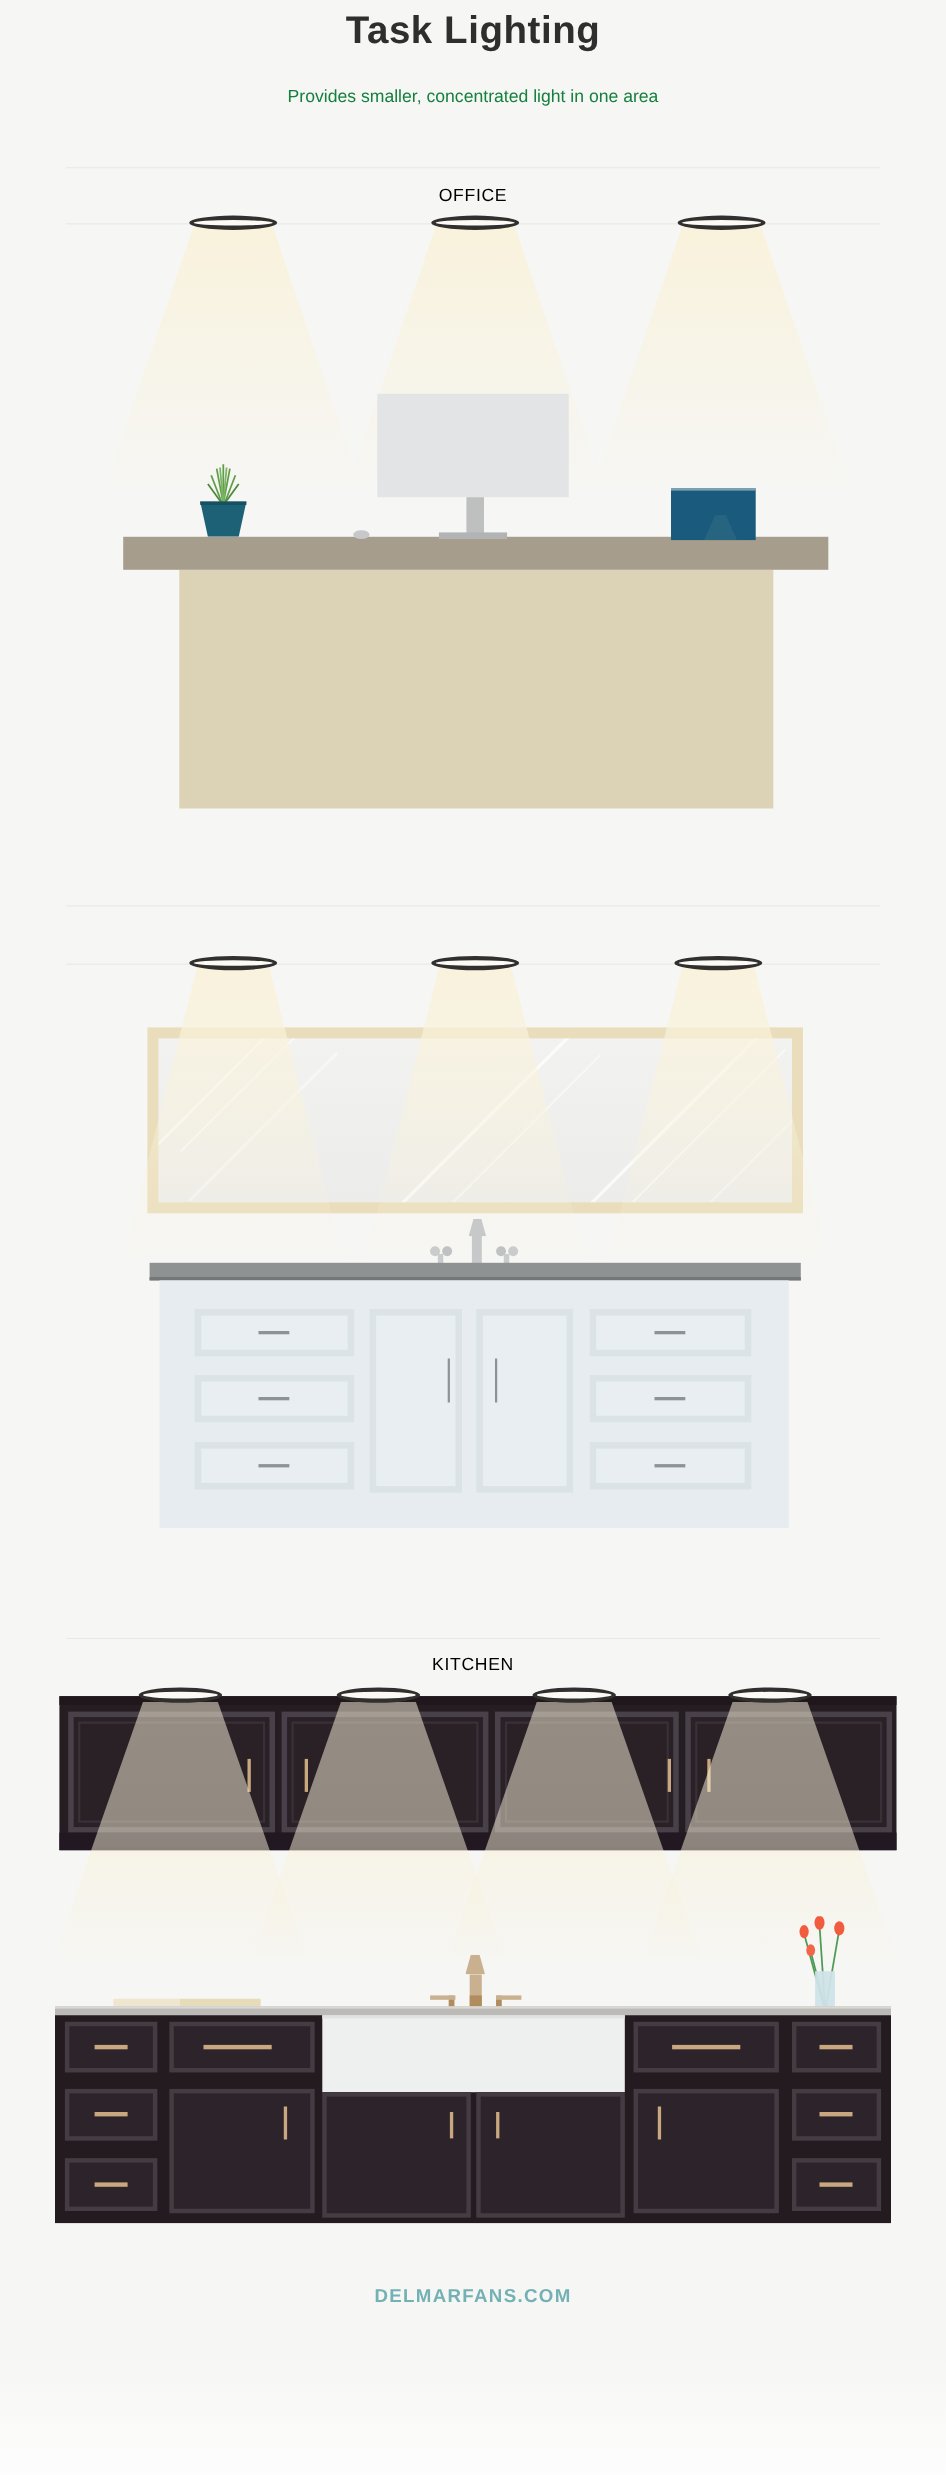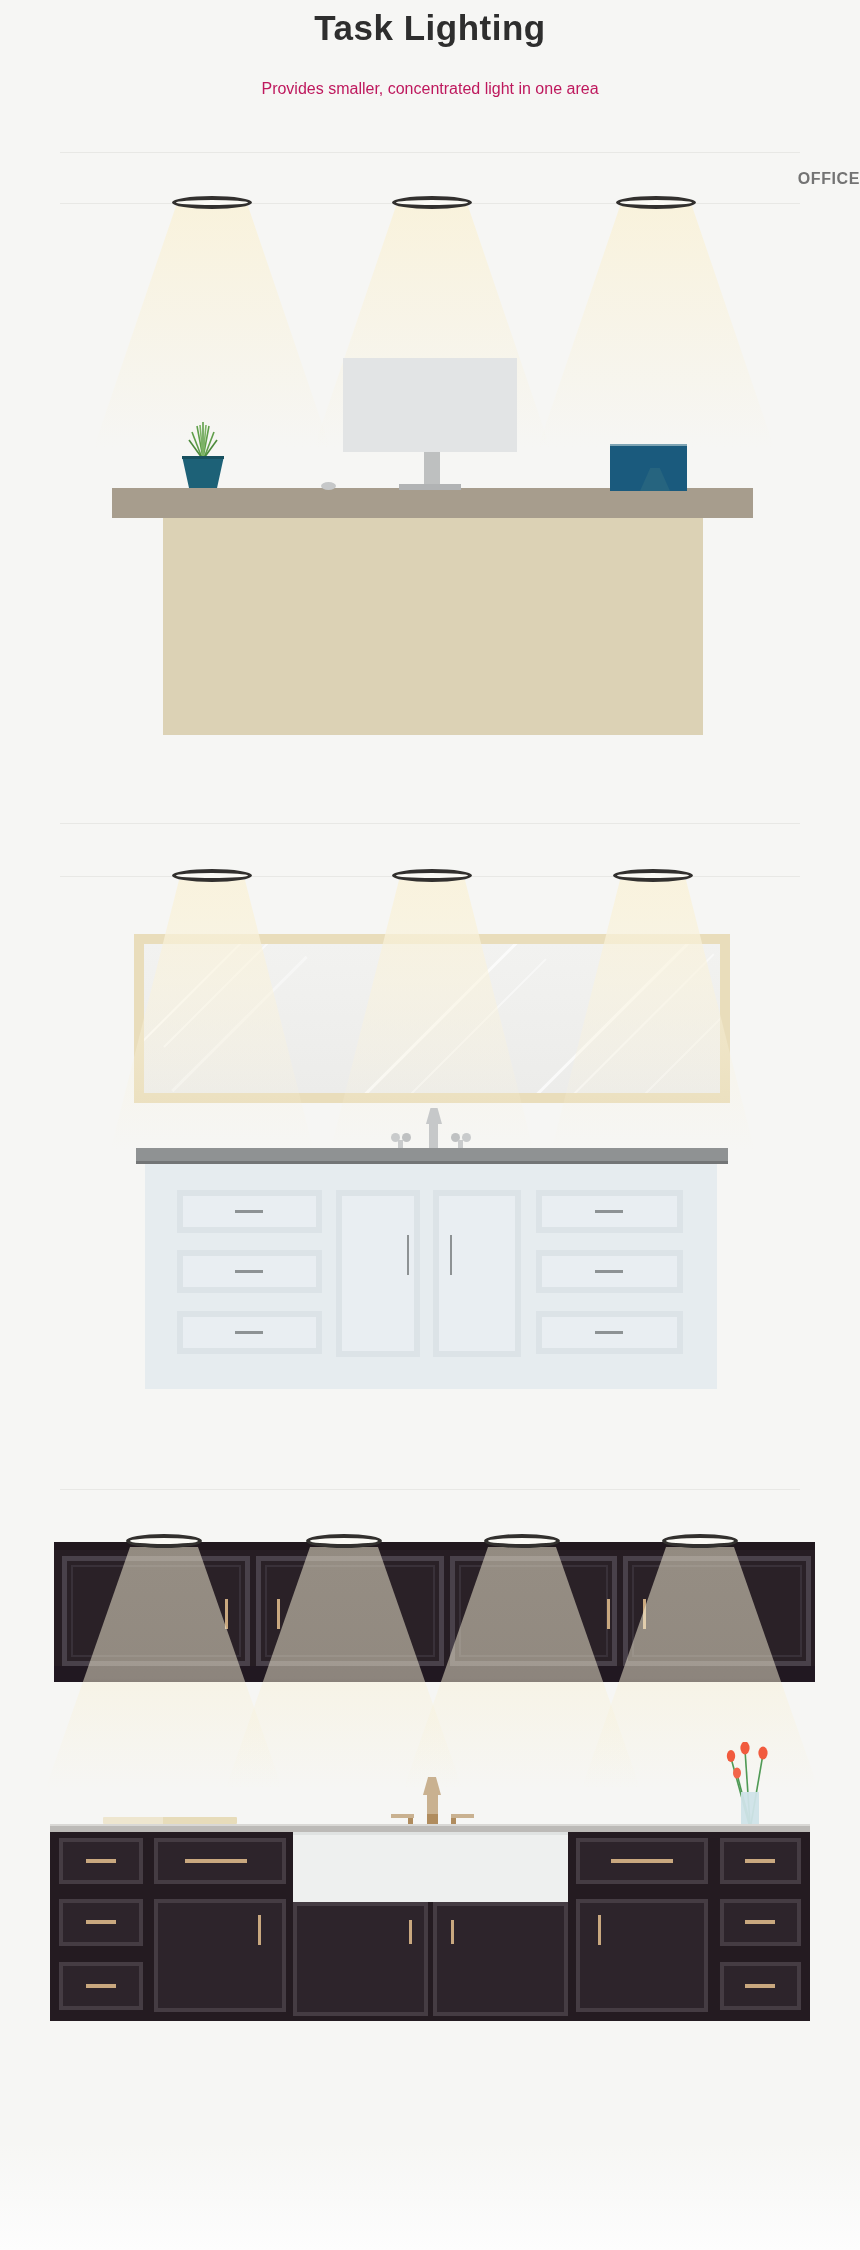--- a/index.html
+++ b/index.html
@@ -1,22 +1,22 @@
 <!DOCTYPE html>
 <html><head>
 <meta charset="utf-8">
 <style>
   html,body{margin:0;padding:0;}
   body{font-family:"Liberation Sans",sans-serif;}
   #stage{position:relative;width:860px;height:2250px;background:#f6f6f4;overflow:hidden;margin:0 auto;}
   .abs{position:absolute;}
   .hline{position:absolute;left:60px;width:740px;height:1px;background:#e8e8e5;}
   .page-title{position:absolute;left:0;width:100%;text-align:center;font-weight:bold;font-size:35px;color:#2e2e2e;letter-spacing:.5px;}
-  .page-sub{position:absolute;left:0;width:100%;text-align:center;font-size:16px;color:#be185d;}
-  .sec-label{position:absolute;left:0;width:100%;text-align:right;font-weight:bold;font-size:16px;color:#737373;letter-spacing:.6px;}
+  .page-sub{position:absolute;left:0;width:100%;text-align:center;font-size:16px;color:#15803d;}
+  .sec-label{position:absolute;left:0;width:100%;text-align:center;font-weight:normal;font-size:16px;color:#000000;letter-spacing:.6px;}
   .footer-brand{position:absolute;left:0;width:100%;text-align:center;font-weight:bold;font-size:17px;color:#73b1b4;letter-spacing:1.2px;}
   .lightring{position:absolute;width:80px;height:13px;border:4px solid #32302e;border-radius:50%;background:#fbfaf5;box-sizing:border-box;}
   .lightring.k{width:76px;height:14px;}
   .beam{position:absolute;clip-path:polygon(calc(50% - 36px) 0,calc(50% + 36px) 0,100% 100%,0 100%);
         background:linear-gradient(to bottom,rgba(249,242,219,.95),rgba(249,242,219,0) 92%);}
   .beam.b{clip-path:polygon(calc(50% - 33px) 0,calc(50% + 33px) 0,100% 100%,0 100%);
         background:linear-gradient(to bottom,rgba(249,242,219,.9),rgba(249,242,219,0) 94%);}
   .beam.k{clip-path:polygon(calc(50% - 34px) 0,calc(50% + 34px) 0,100% 100%,0 100%);
         background:linear-gradient(to bottom,rgba(248,241,216,.52),rgba(248,241,216,.5) 52%,rgba(248,241,216,.4) 60%,rgba(248,241,216,0) 96%);}
   
@@ -127,20 +127,21 @@
 
     <div class="bdrawer" style="left:391px;top:26px;width:147px;height:43px;"></div>
     <div class="bdrawer" style="left:391px;top:86px;width:147px;height:43px;"></div>
     <div class="bdrawer" style="left:391px;top:147px;width:147px;height:43px;"></div>
     <div class="bhandle-h" style="left:450px;top:46px;"></div>
     <div class="bhandle-h" style="left:450px;top:106px;"></div>
     <div class="bhandle-h" style="left:450px;top:167px;"></div>
   </div>
 
   <div class="hline" style="top:1489px;"></div>
+  <div class="sec-label" style="top:1505px;">KITCHEN</div>
 
   <div class="abs" style="left:54px;top:1542px;width:761px;height:140px;background:#261d23;">
     <div class="abs" style="left:0;top:0;width:100%;height:8px;background:#20171d;"></div>
     <div class="kdoor" style="left:8px;top:14px;width:188px;height:110px;">
         <i></i>
       </div>
     <div class="kdoor" style="left:202px;top:14px;width:188px;height:110px;">
         <i></i>
       </div>
     <div class="kdoor" style="left:396px;top:14px;width:167px;height:110px;">
@@ -219,15 +220,16 @@
     <div class="gh" style="left:548px;top:91px;width:3px;height:30px;"></div>
 
     <div class="kfront" style="left:670px;top:14px;width:81px;height:46px;"></div>
     <div class="kfront" style="left:670px;top:75px;width:81px;height:47px;"></div>
     <div class="kfront" style="left:670px;top:138px;width:81px;height:48px;"></div>
     <div class="gh" style="left:695px;top:35px;width:30px;height:4px;"></div>
     <div class="gh" style="left:695px;top:96px;width:30px;height:4px;"></div>
     <div class="gh" style="left:695px;top:160px;width:30px;height:4px;"></div>
   </div>
 
+  <div class="footer-brand" style="top:2078px;">DELMARFANS.COM</div>
 
   <div class="abs" style="left:0;top:2140px;width:100%;height:110px;background:linear-gradient(to bottom,rgba(255,255,255,0),#fdfdfd);"></div>
 </div>
 
 </body></html>

